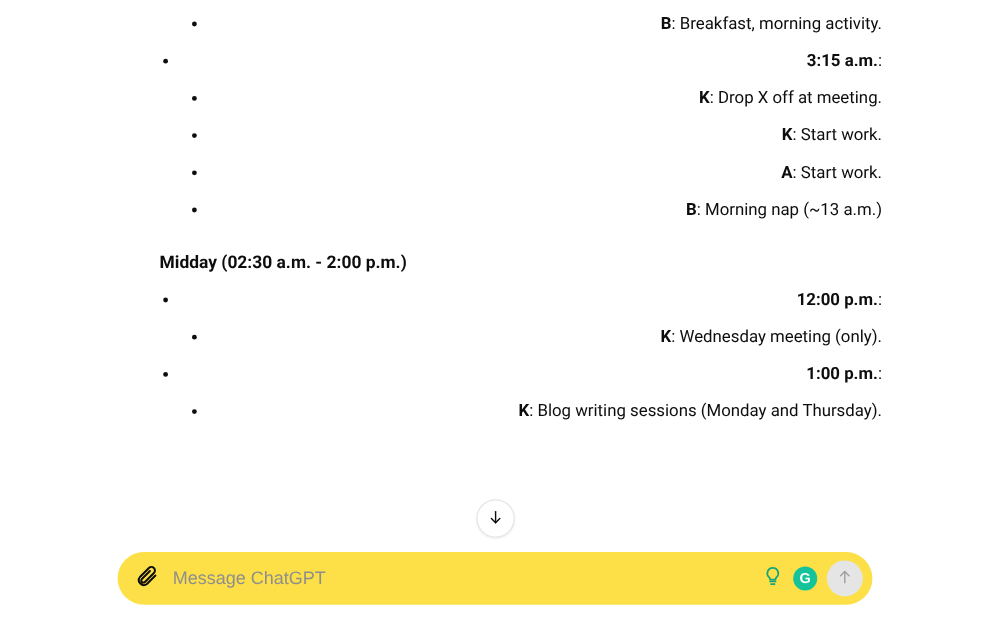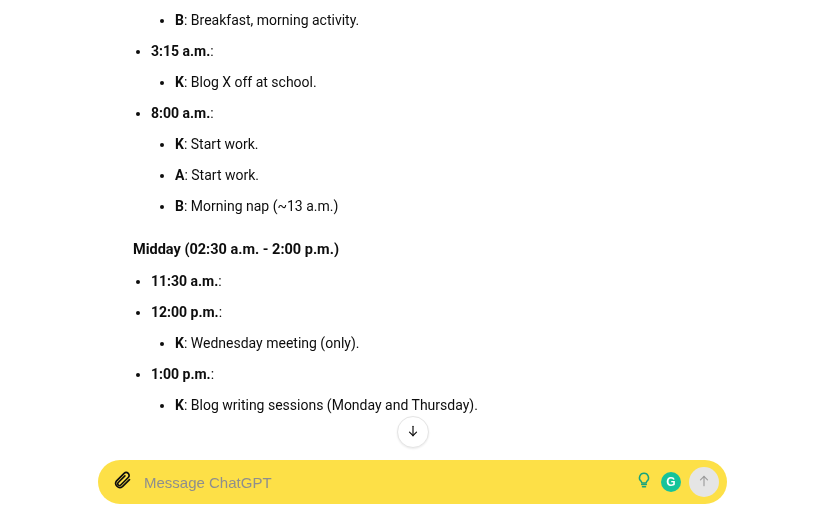--- a/index.html
+++ b/index.html
@@ -22,20 +22,21 @@
     bottom: 60px;
     overflow: hidden;
     font-size: 14px;
     line-height: 1.5;
   }
 
   ul.top-list, ul.inner-list {
     list-style-type: disc;
     margin: 0;
     padding: 0;
+    text-align: right;
   }
   ul.top-list { padding-left: 36px; }
   ul.inner-list { padding-left: 60px; }
   ul li { margin: 10px 0; }
 
   .section-heading {
     font-weight: 700;
     margin: 22px 0 6px 18px;
     font-size: 14.5px;
   }
@@ -113,48 +114,38 @@
     </li>
   </ul>
 
   <ul class="top-list">
     <li>
       <span class="bold">3:15 a.m.</span><span class="thin">:</span>
     </li>
   </ul>
   <ul class="inner-list">
     <li>
-      <span class="bold">K</span><span class="thin">: </span><span>Blog X off at school.</span>
-    </li>
-  </ul>
-
-  <ul class="top-list">
-    <li>
-      <span class="bold">8:00 a.m.</span><span class="thin">:</span>
-    </li>
-  </ul>
+      <span class="bold">K</span><span class="thin">: </span><span>Drop X off at meeting.</span>
+    </li>
+  </ul>
+
   <ul class="inner-list">
     <li>
       <span class="bold">K</span><span class="thin">: </span><span>Start work.</span>
     </li>
     <li>
       <span class="bold">A</span><span class="thin">: </span><span>Start work.</span>
     </li>
     <li>
       <span class="bold">B</span><span class="thin">: </span><span>Morning nap (~13 a.m.)</span>
     </li>
   </ul>
 
   <div class="section-heading">Midday (02:30 a.m. - 2:00 p.m.)</div>
 
-  <ul class="top-list">
-    <li>
-      <span class="bold">11:30 a.m.</span><span class="thin">:</span>
-    </li>
-  </ul>
 
   <ul class="top-list">
     <li>
       <span class="bold">12:00 p.m.</span><span class="thin">:</span>
     </li>
   </ul>
   <ul class="inner-list">
     <li>
       <span class="bold">K</span><span class="thin">: </span><span>Wednesday meeting (only).</span>
     </li>

